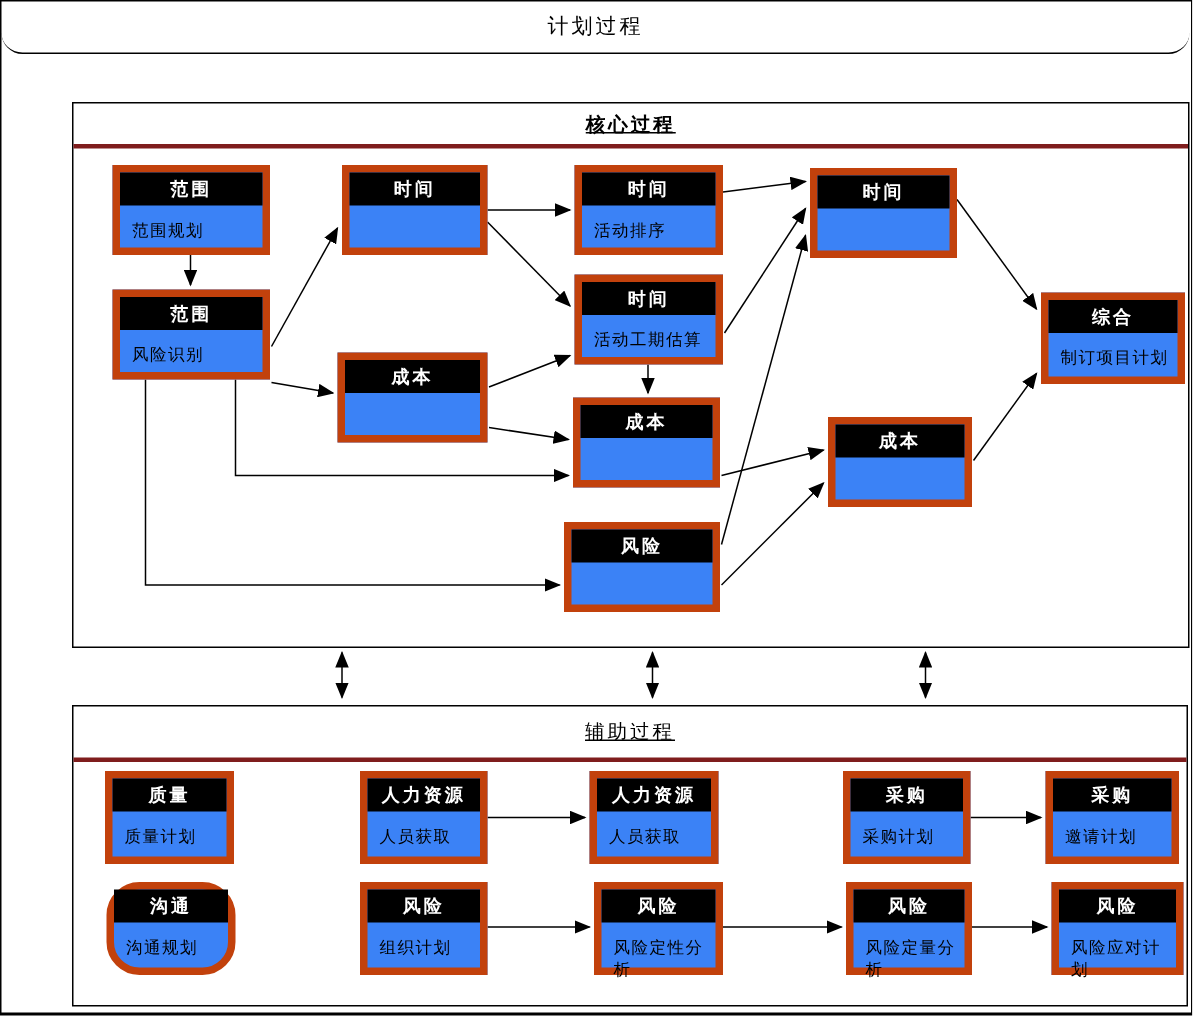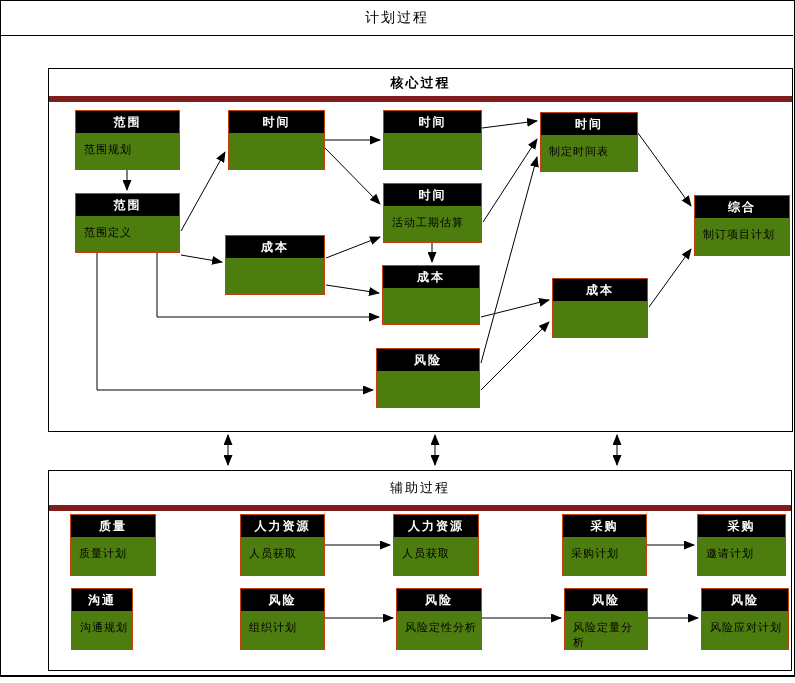--- a/index.html
+++ b/index.html
@@ -1,30 +1,30 @@
 <!DOCTYPE html>
 <html><head>
 <meta charset="utf-8">
 <style>
   html,body{margin:0;padding:0;background:#fff;}
   #page{position:relative;width:795px;height:683px;background:#fff;
         font-family:"DejaVu Sans",sans-serif;color:#000;overflow:hidden;}
   #frame{position:absolute;left:0;top:0;width:793px;height:674px;
          border:1px solid #000;border-bottom:2px solid #000;}
   #titlebar{position:absolute;left:1px;top:1px;width:792px;height:34px;
-            border-bottom:1px solid #000;display:flex;align-items:center;justify-content:center;}
+            border-bottom:1px solid #000;display:flex;align-items:center;justify-content:center;border-radius:14px;}
   #titlebar span{font-size:14px;letter-spacing:2px;}
   .group{position:absolute;border:1px solid #000;background:transparent;}
   #core{left:48px;top:68px;width:743px;height:362px;}
   #aux{left:48px;top:470px;width:742px;height:199px;}
-  .group-header{position:absolute;left:0;top:0;right:0;border-bottom:6px solid #7f1d1d;
-                display:flex;align-items:center;justify-content:center;font-size:13px;letter-spacing:2px;}
+  .group-header{position:absolute;left:0;top:0;right:0;border-bottom:3px solid #7f1d1d;
+                display:flex;align-items:center;justify-content:center;font-size:13px;letter-spacing:2px;text-decoration:underline;}
   #core .group-header{height:27px;font-weight:bold;}
   #aux .group-header{height:34px;}
-  .node{position:absolute;border:1px solid #c2410c;background:#4d7c0f;box-sizing:border-box;}
+  .node{position:absolute;border:5px solid #c2410c;background:#3b82f6;box-sizing:border-box;}
   .node-header{height:22px;line-height:22px;text-align:center;
                font-size:12px;font-weight:bold;letter-spacing:2px;}
   .node-label{font-size:11px;letter-spacing:1px;padding:9px 4px 0 8px;color:#000;}
   #arrows{position:absolute;left:0;top:0;width:795px;height:683px;pointer-events:none;}
 </style>
 </head>
 <body>
 
 <div id="page">
   <div id="frame"></div>
@@ -77,44 +77,44 @@
         <polyline points="435,435 435,465" fill="none" stroke="#000000" stroke-width="1" marker-end="url(#arr-end)" marker-start="url(#arr-start)"></polyline>
         <polyline points="617,435 617,465" fill="none" stroke="#000000" stroke-width="1" marker-end="url(#arr-end)" marker-start="url(#arr-start)"></polyline>
       </g>
   </svg>
 <div class="node" style="left: 75px; top: 110px; width: 105px; height: 60px;">
       <div class="node-header" style="background: rgb(0, 0, 0); color: rgb(255, 255, 255);">范围</div>
       <div class="node-label">范围规划</div>
     </div>
     <div class="node" style="left: 75px; top: 193px; width: 105px; height: 60px;">
       <div class="node-header" style="background: rgb(0, 0, 0); color: rgb(255, 255, 255);">范围</div>
-      <div class="node-label">范围定义</div>
+      <div class="node-label">风险识别</div>
     </div>
     <div class="node" style="left: 228px; top: 110px; width: 97px; height: 60px;">
       <div class="node-header" style="background: rgb(0, 0, 0); color: rgb(255, 255, 255);">时间</div>
     </div>
     <div class="node" style="left: 225px; top: 235px; width: 100px; height: 60px;">
       <div class="node-header" style="background: rgb(0, 0, 0); color: rgb(255, 255, 255);">成本</div>
     </div>
     <div class="node" style="left: 383px; top: 110px; width: 99px; height: 60px;">
       <div class="node-header" style="background: rgb(0, 0, 0); color: rgb(255, 255, 255);">时间</div>
+      <div class="node-label">活动排序</div>
     </div>
     <div class="node" style="left: 383px; top: 183px; width: 99px; height: 60px;">
       <div class="node-header" style="background: rgb(0, 0, 0); color: rgb(255, 255, 255);">时间</div>
       <div class="node-label">活动工期估算</div>
     </div>
     <div class="node" style="left: 382px; top: 265px; width: 98px; height: 60px;">
       <div class="node-header" style="background: rgb(0, 0, 0); color: rgb(255, 255, 255);">成本</div>
     </div>
     <div class="node" style="left: 376px; top: 348px; width: 104px; height: 60px;">
       <div class="node-header" style="background: rgb(0, 0, 0); color: rgb(255, 255, 255);">风险</div>
     </div>
     <div class="node" style="left: 540px; top: 112px; width: 98px; height: 60px;">
       <div class="node-header" style="background: rgb(0, 0, 0); color: rgb(255, 255, 255);">时间</div>
-      <div class="node-label">制定时间表</div>
     </div>
     <div class="node" style="left: 552px; top: 278px; width: 96px; height: 60px;">
       <div class="node-header" style="background: rgb(0, 0, 0); color: rgb(255, 255, 255);">成本</div>
     </div>
     <div class="node" style="left: 694px; top: 195px; width: 96px; height: 61px;">
       <div class="node-header" style="background: rgb(0, 0, 0); color: rgb(255, 255, 255);">综合</div>
       <div class="node-label">制订项目计划</div>
     </div>
     <div class="node" style="left: 70px; top: 514px; width: 86px; height: 62px;">
       <div class="node-header" style="background: rgb(0, 0, 0); color: rgb(255, 255, 255);">质量</div>
@@ -129,21 +129,21 @@
       <div class="node-label">人员获取</div>
     </div>
     <div class="node" style="left: 562px; top: 514px; width: 85px; height: 62px;">
       <div class="node-header" style="background: rgb(0, 0, 0); color: rgb(255, 255, 255);">采购</div>
       <div class="node-label">采购计划</div>
     </div>
     <div class="node" style="left: 697px; top: 514px; width: 89px; height: 62px;">
       <div class="node-header" style="background: rgb(0, 0, 0); color: rgb(255, 255, 255);">采购</div>
       <div class="node-label">邀请计划</div>
     </div>
-    <div class="node" style="left: 71px; top: 588px; width: 62px; height: 62px;">
+    <div class="node" style="left: 71px; top: 588px; width: 86px; height: 62px; border-radius: 22px;">
       <div class="node-header" style="background: rgb(0, 0, 0); color: rgb(255, 255, 255);">沟通</div>
       <div class="node-label">沟通规划</div>
     </div>
     <div class="node" style="left: 240px; top: 588px; width: 85px; height: 62px;">
       <div class="node-header" style="background: rgb(0, 0, 0); color: rgb(255, 255, 255);">风险</div>
       <div class="node-label">组织计划</div>
     </div>
     <div class="node" style="left: 396px; top: 588px; width: 86px; height: 62px;">
       <div class="node-header" style="background: rgb(0, 0, 0); color: rgb(255, 255, 255);">风险</div>
       <div class="node-label">风险定性分析</div>

